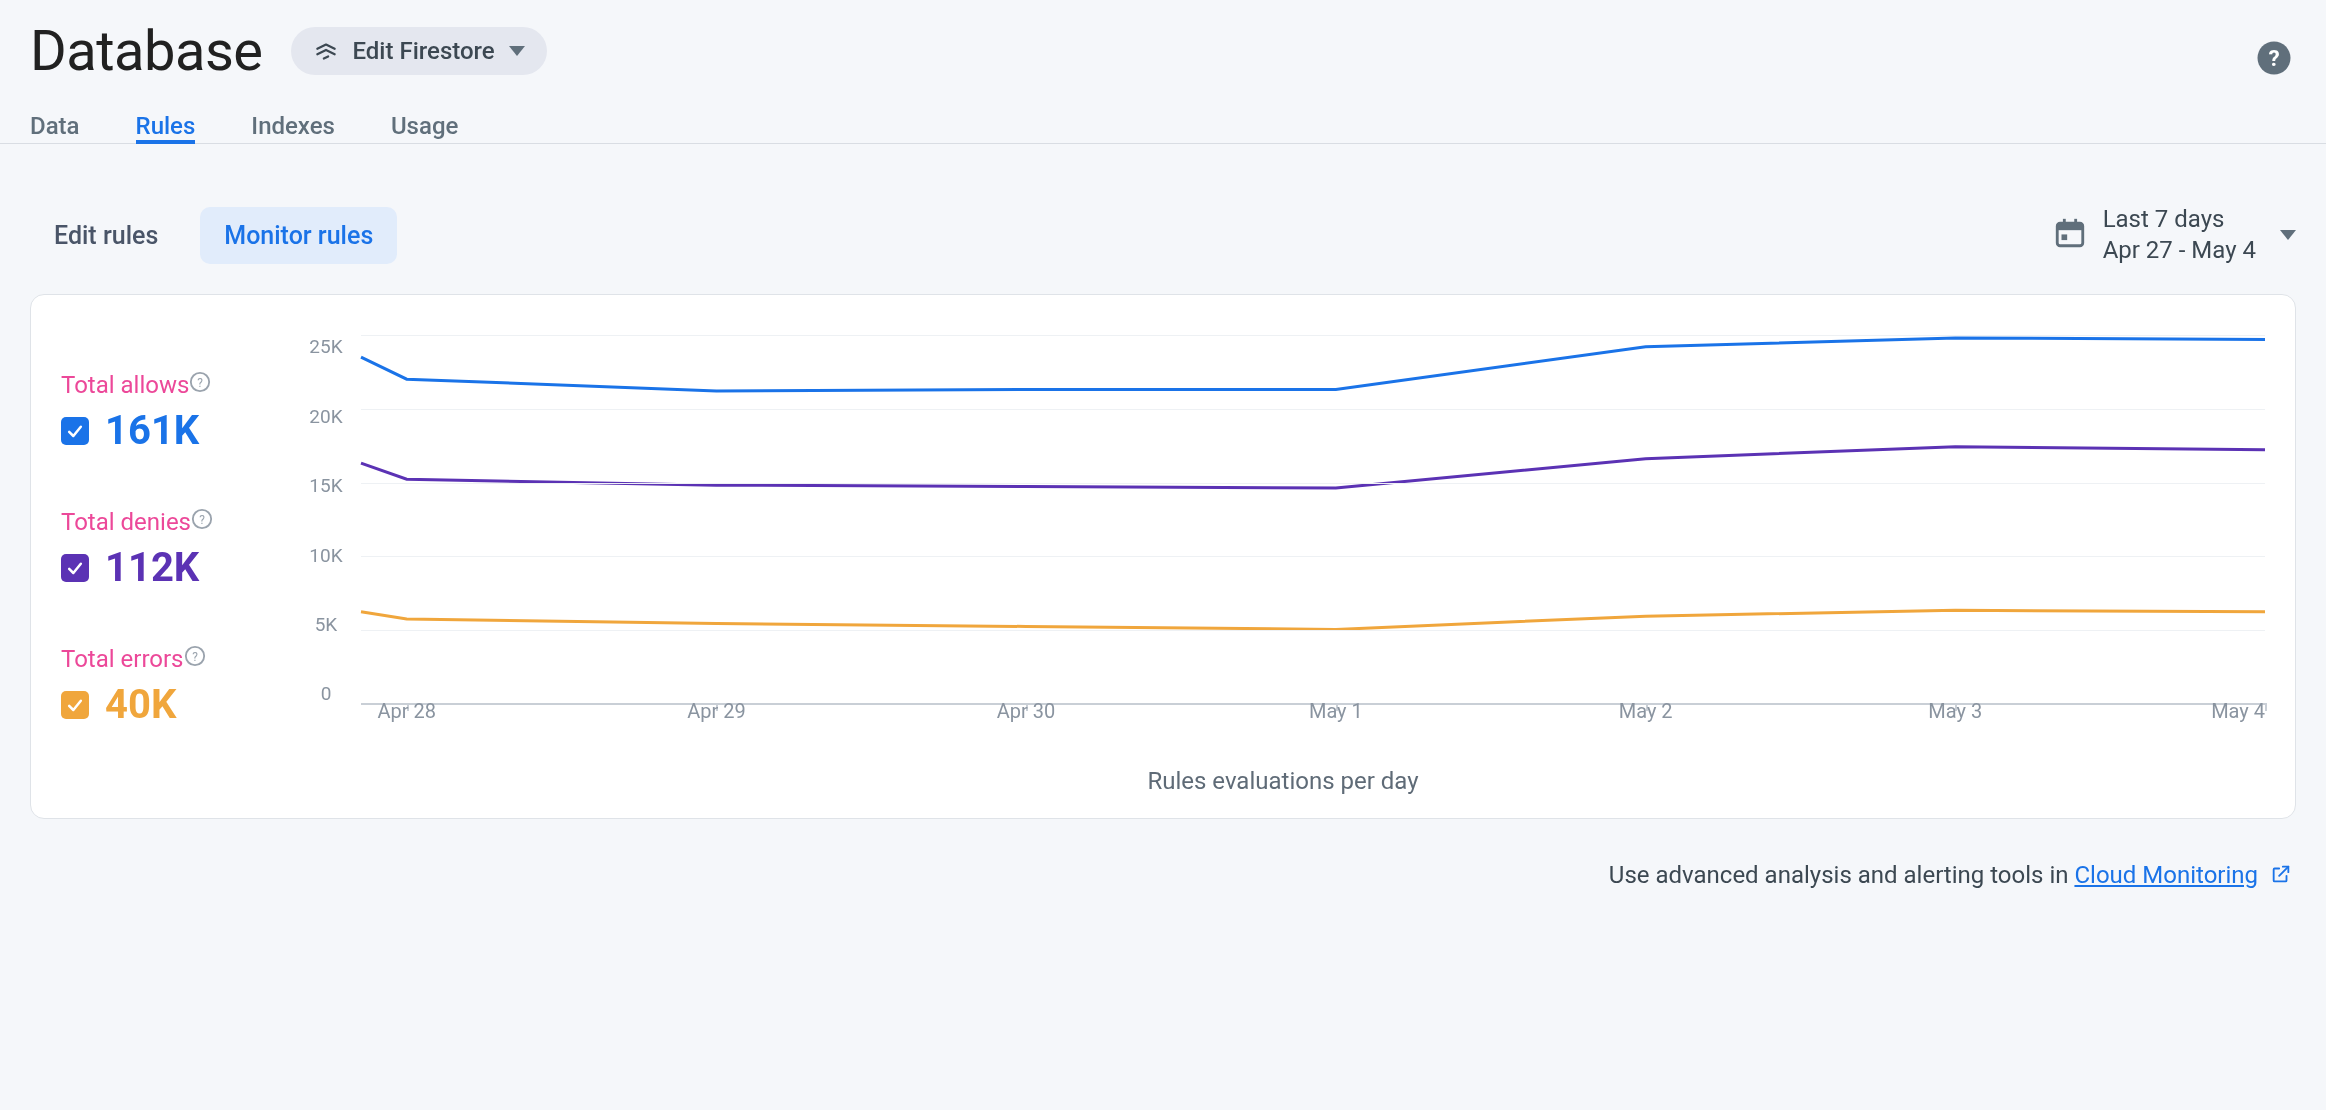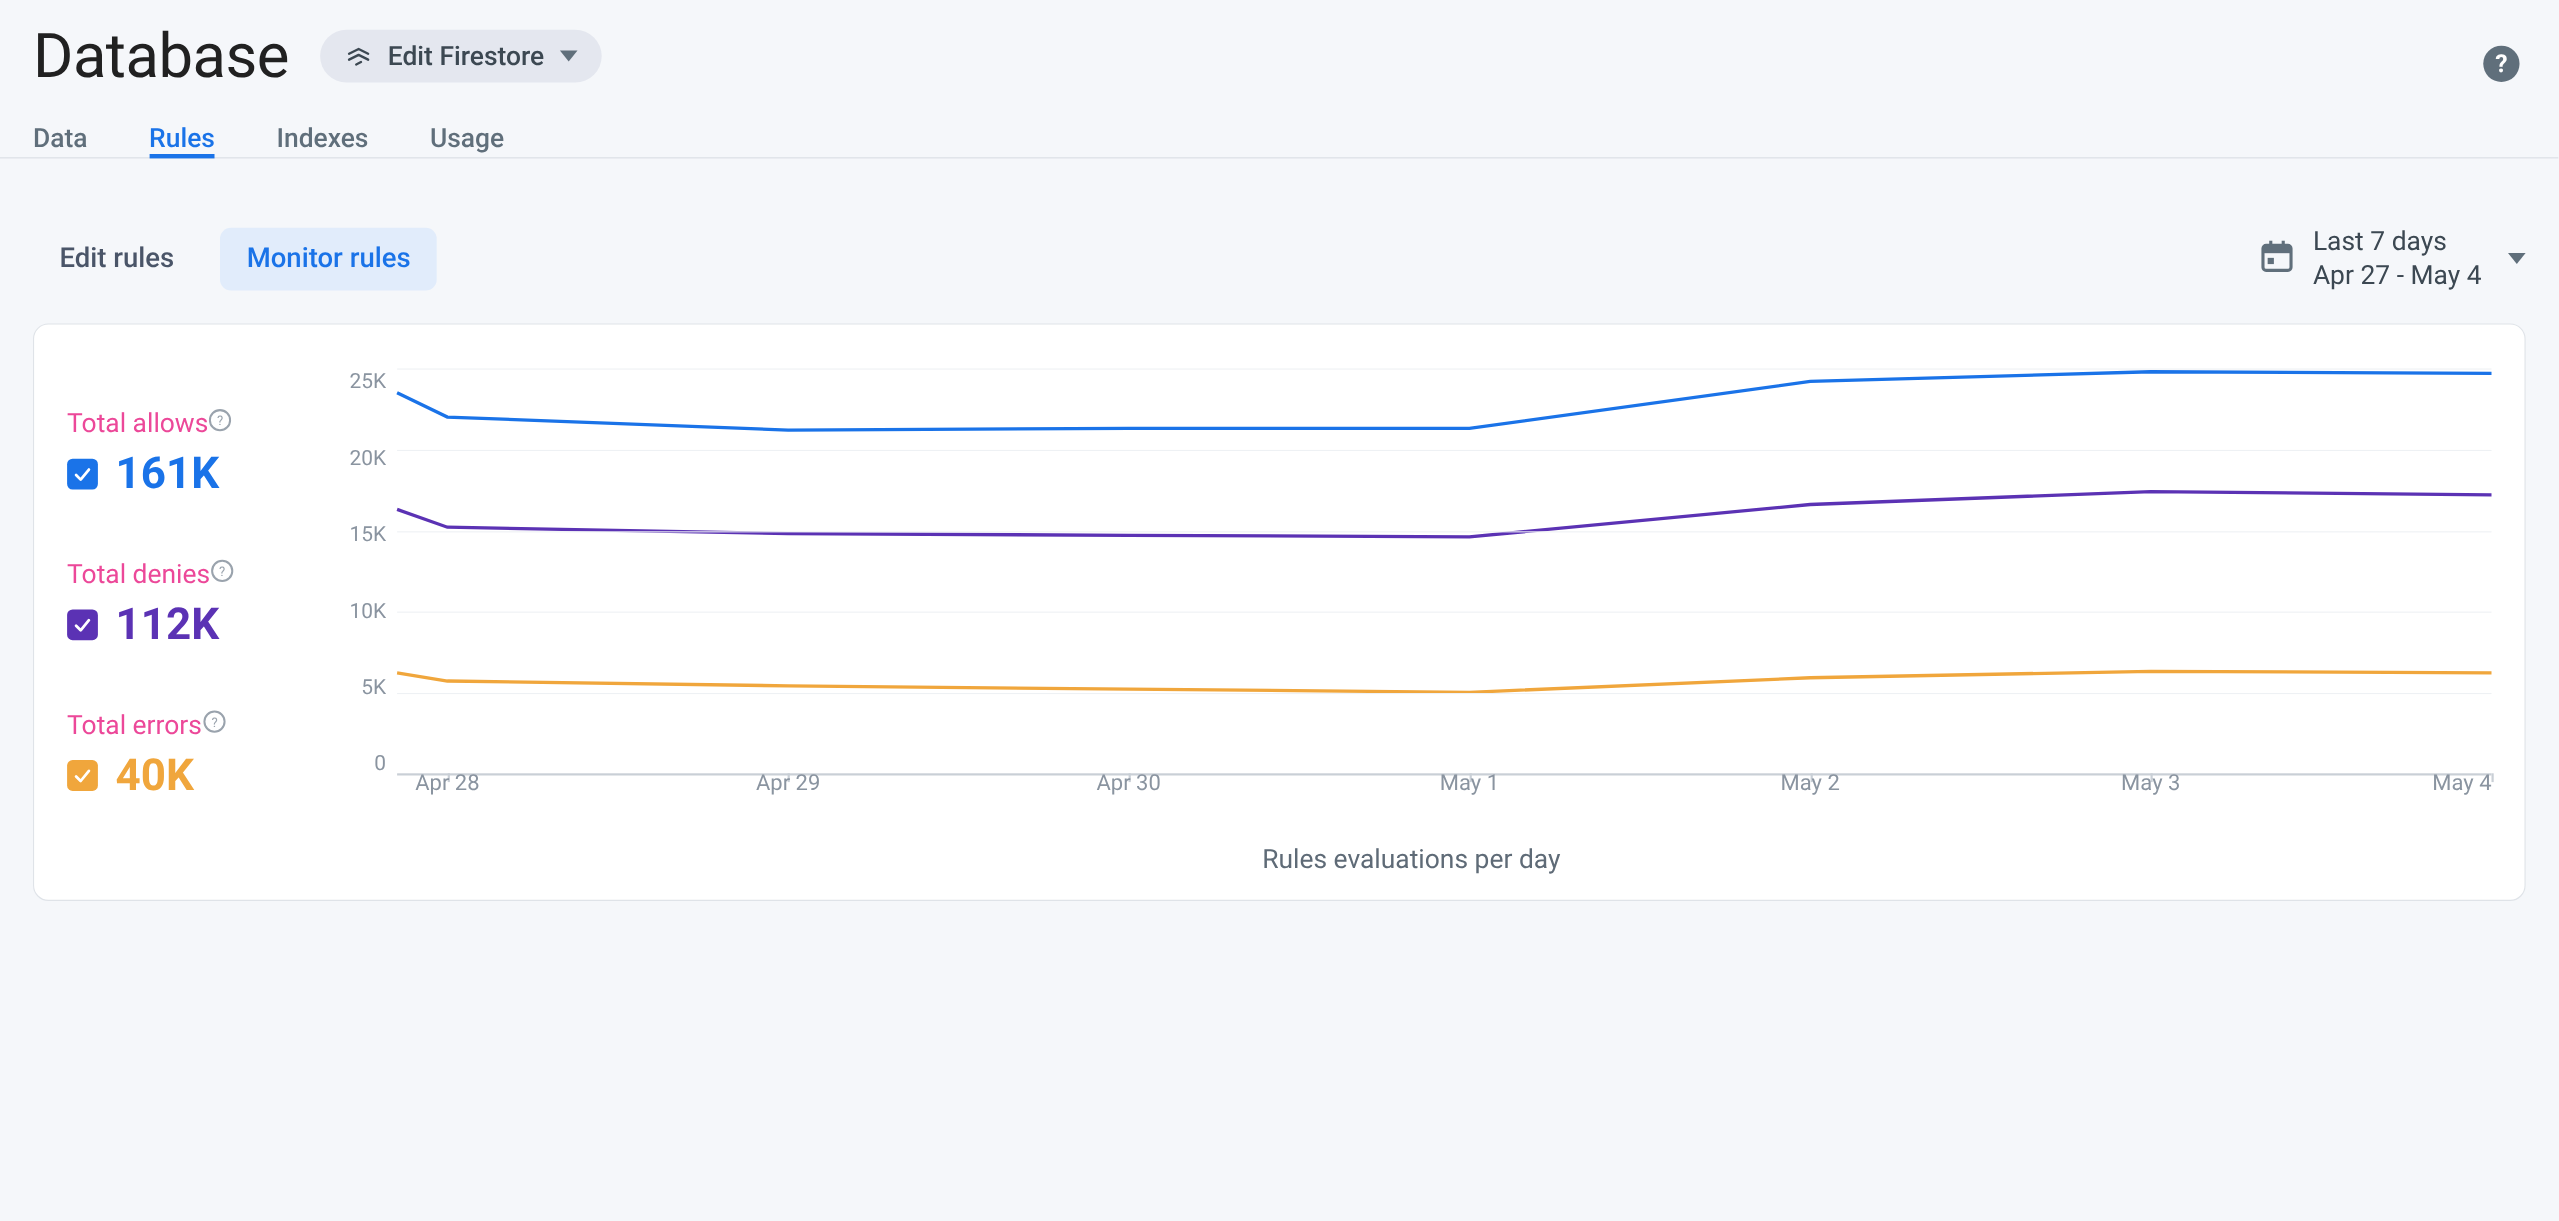--- a/index.html
+++ b/index.html
@@ -122,21 +122,21 @@
   .allows  .legend-check { background: #1a73e8; }
   .allows  .legend-value { color: #1a73e8; }
   .denies  .legend-check { background: #5b32b4; }
   .denies  .legend-value { color: #5b32b4; }
   .errors  .legend-check { background: #f0a63c; }
   .errors  .legend-value { color: #f0a63c; }
   .chart-col { flex: 1; position: relative; }
   .chart-axis-y {
     position: absolute; left: 0; top: 0; height: 370px;
     display: flex; flex-direction: column; justify-content: space-between;
-    font-size: 19px; color: #8a94a0; text-align: right; width: 50px; gap: 40px;
+    font-size: 19px; color: #8a94a0; text-align: center; width: 50px; gap: 40px;
   }
   .chart-plot {
     position: absolute; left: 60px; right: 0; top: 0; height: 370px;
     border-bottom: 2px solid #c9cfd6;
   }
   .gridline { position: absolute; left: 0; right: 0; border-top: 1px solid #eef1f4; }
   .chart-plot svg { position: absolute; inset: 0; width: 100%; height: 100%; overflow: visible; }
   .x-tick-mark { position:absolute; bottom:-8px; width:2px; height:8px; background:#c9cfd6; }
   .chart-axis-x {
     position: absolute; left: 60px; right: 0; top: 364px;
@@ -310,14 +310,25 @@
           <div class="x-tick" style="left: 34.93%;">Apr 30</div>
           <div class="x-tick" style="left: 51.2%;">May 1</div>
           <div class="x-tick" style="left: 67.47%;">May 2</div>
           <div class="x-tick" style="left: 83.73%;">May 3</div>
           <div class="x-tick" style="left: 100%; transform: translateX(-100%);">May 4</div>
         </div>
       <div class="chart-xlabel">Rules evaluations per day</div>
     </div>
   </div>
 
+  <div class="footer-link">
+    <span>Use advanced analysis and alerting tools in </span>
+    <a>Cloud Monitoring</a>
+    <span class="ext-icon">
+      <svg viewBox="0 0 24 24" fill="none" stroke="#1a73e8" stroke-width="2" stroke-linecap="round" stroke-linejoin="round">
+          <path d="M14 4h6v6"></path>
+          <path d="M20 4L10 14"></path>
+          <path d="M18 14v5a1 1 0 0 1-1 1H5a1 1 0 0 1-1-1V7a1 1 0 0 1 1-1h5"></path>
+        </svg>
+    </span>
+  </div>
 
 </div>
 
 </body></html>

